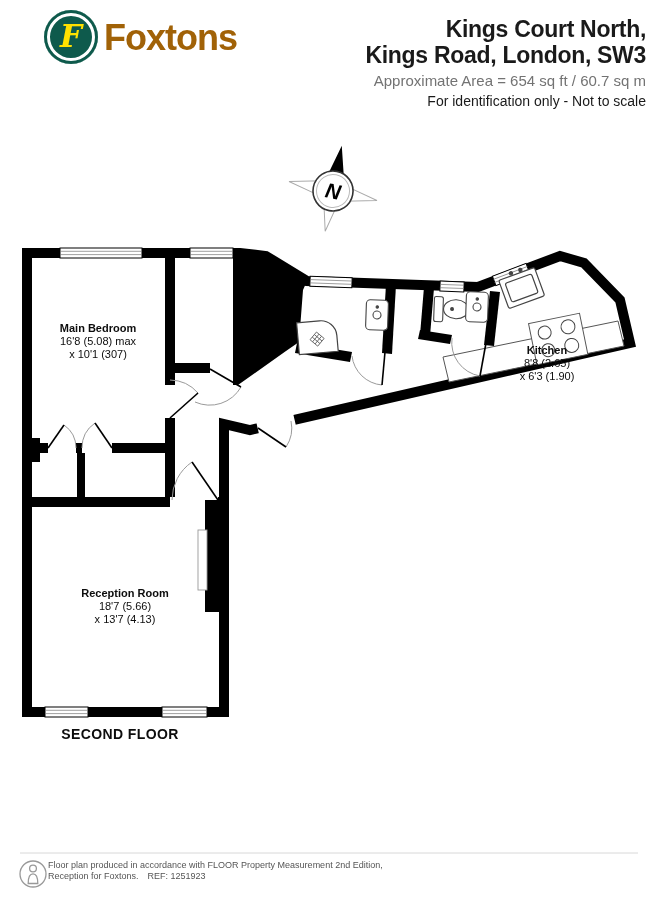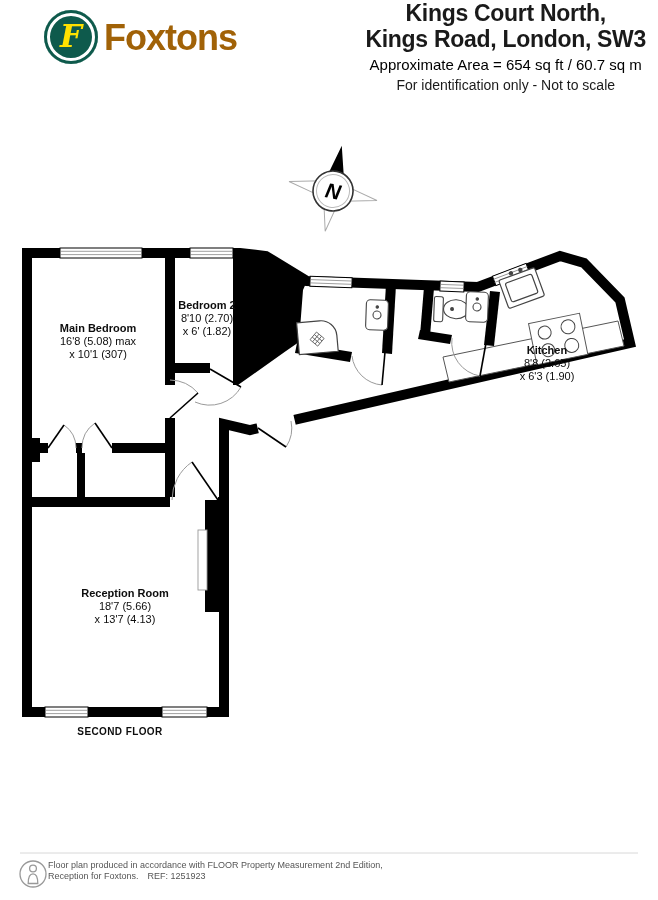--- a/index.html
+++ b/index.html
@@ -7,33 +7,33 @@
         font-family:"Liberation Sans",sans-serif;color:#111;}
   .plan-svg{position:absolute;left:0;top:0;z-index:1;}
   
   .logo-circle{position:absolute;left:44px;top:10px;width:54px;height:54px;border-radius:50%;
                background:#0e5a4c;box-shadow:inset 0 0 0 3px #0e5a4c, inset 0 0 0 6px #fff;
                display:flex;align-items:center;justify-content:center;z-index:2;}
   .logo-f{color:#ffe100;font-family:"DejaVu Serif",serif;font-style:italic;font-weight:900;
           font-size:31px;line-height:1;transform:translateY(-1px);}
   .brand{position:absolute;left:104px;top:17px;font-size:36px;font-weight:700;color:#a16207;
          letter-spacing:-1px;z-index:2;}
-  .title-block{position:absolute;top:0;right:12px;text-align:center;z-index:2;}
+  .title-block{position:absolute;top:16px;right:12px;text-align:right;z-index:2;}
   .title-line{font-size:23px;line-height:26px;font-weight:700;color:#1a1a1a;letter-spacing:-0.3px;}
-  .area-line{font-size:15px;margin-top:4px;color:#000000;}
+  .area-line{font-size:15px;margin-top:4px;color:#737373;}
   .note-line{font-size:14px;margin-top:4px;color:#1a1a1a;}
   
   .room-label{position:absolute;text-align:center;font-size:11px;line-height:13px;color:#0d0d0d;z-index:2;}
   .room-label .rname{font-weight:700;}
   .lbl-main{left:28px;top:322px;width:140px;}
   .lbl-bed2{left:157px;top:299px;width:100px;}
   .lbl-kitchen{left:492px;top:308px;width:110px;margin-top:36px;}
   .lbl-reception{left:55px;top:587px;width:140px;}
   .floor-label{position:absolute;left:30px;top:726px;width:180px;text-align:center;
-               font-size:10px;font-weight:700;letter-spacing:0.4px;color:#0d0d0d;z-index:2;}
+               font-size:14px;font-weight:700;letter-spacing:0.4px;color:#0d0d0d;z-index:2;}
   
   .footer-text{position:absolute;left:48px;top:860px;width:580px;font-size:9px;line-height:11px;
                color:#555;z-index:2;}
   .footer-text .gap{margin-left:9px;}
 </style>
 </head>
 <body>
 
 <div class="page">
 
@@ -190,25 +190,20 @@
       <circle cx="33" cy="868.5" r="3.4"></circle>
       <path d="M28.2,883.5 C28.2,876 30,873.8 33,873.8 C36,873.8 37.8,876 37.8,883.5 Z"></path>
     </g>
   </svg>
 
   <div class="room-label lbl-main">
     <div class="rname">Main Bedroom</div>
     <div>16'8 (5.08) max</div>
     <div>x 10'1 (307)</div>
   </div>
-  <div class="room-label lbl-bed2">
-    <div class="rname">Bedroom 2</div>
-    <div>8'10 (2.70)</div>
-    <div>x 6' (1.82)</div>
-  </div>
   <div class="room-label lbl-kitchen">
     <div class="rname">Kitchen</div>
     <div>8'8 (2.65)</div>
     <div>x 6'3 (1.90)</div>
   </div>
   <div class="room-label lbl-reception">
     <div class="rname">Reception Room</div>
     <div>18'7 (5.66)</div>
     <div>x 13'7 (4.13)</div>
   </div>

